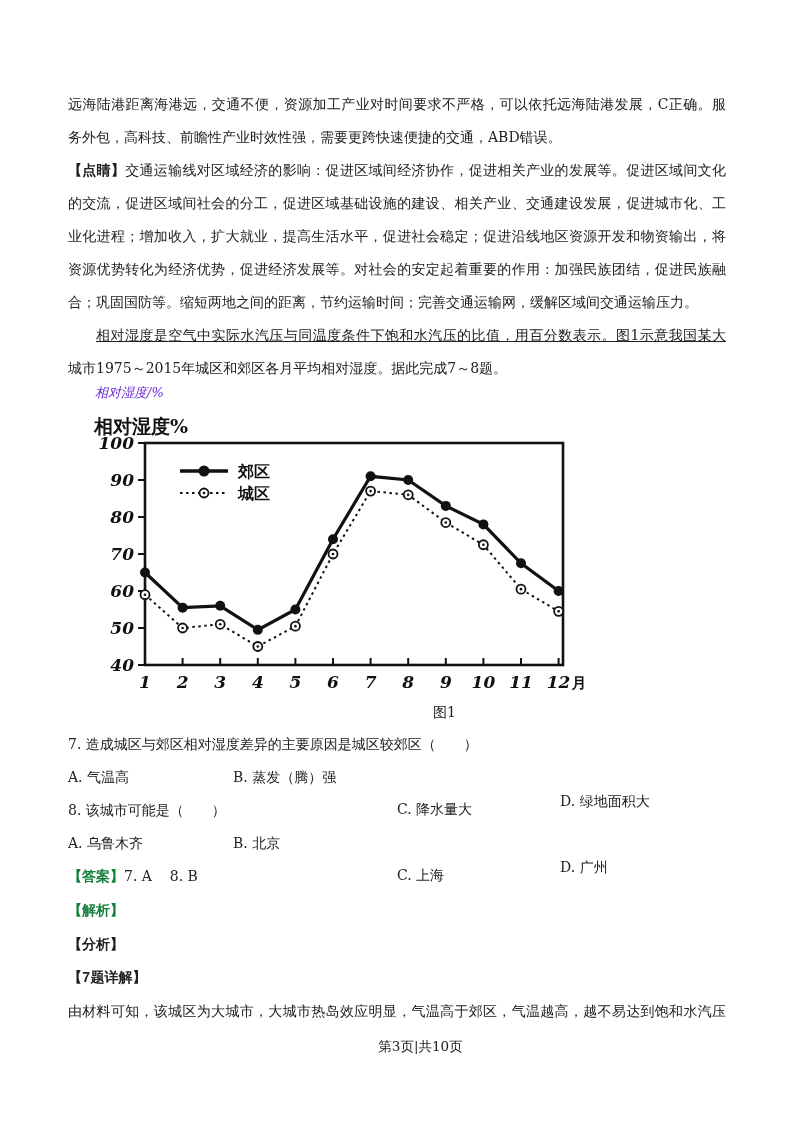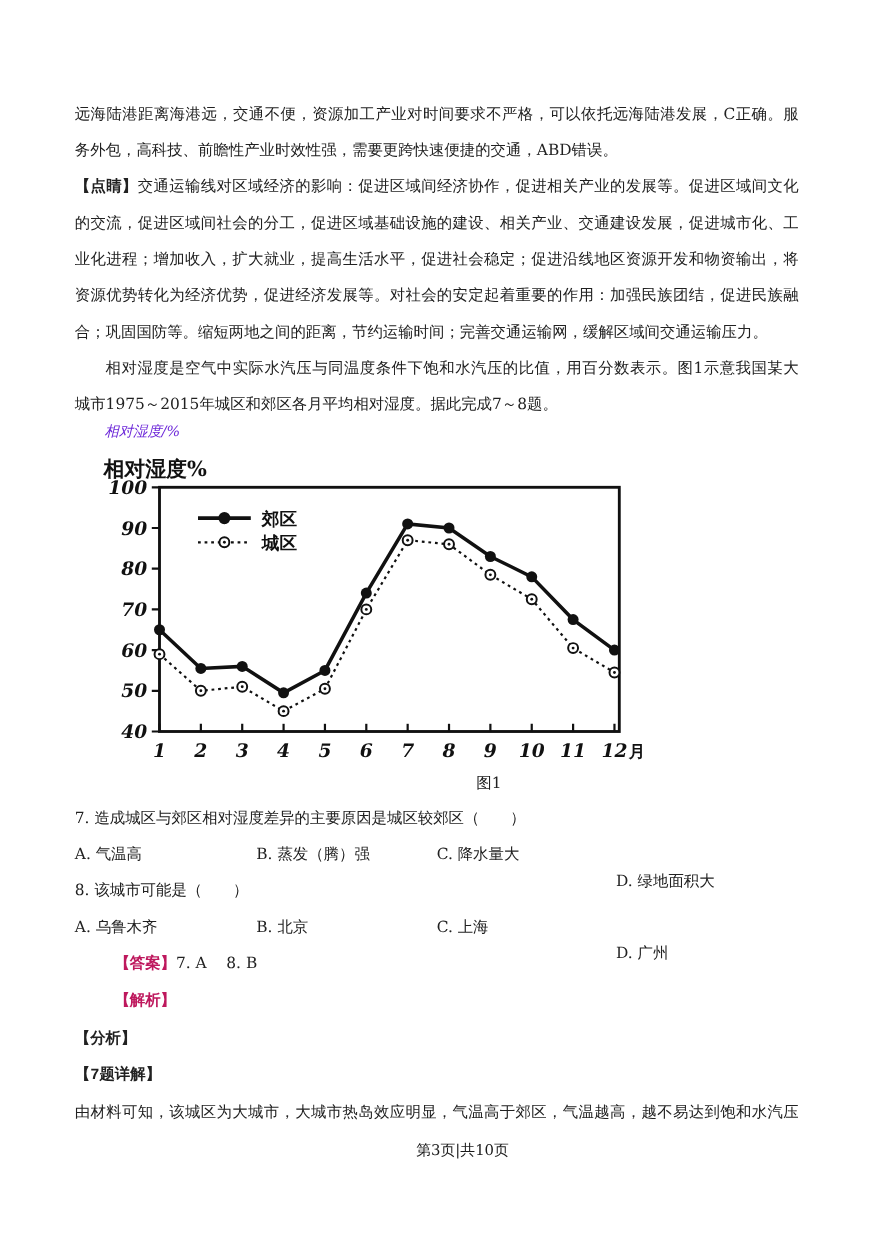--- a/index.html
+++ b/index.html
@@ -4,34 +4,34 @@
 <style>
   html,body{margin:0;padding:0;}
   body{
     width:793px;height:1122px;background:#ffffff;position:relative;
     font-family:"DejaVu Serif","Liberation Serif",serif;color:#212121;overflow:hidden;
   }
   .line{
     position:absolute;left:68px;width:658px;font-size:14px;line-height:33px;
   }
   .fill{text-align:justify;text-align-last:justify;}
-  .indent{text-indent:28px;}
+  .indent{text-indent:28px;text-decoration:underline;}
   .blab{font-weight:bold;font-family:Liberation Mono, monospace;}
-  .blue{color:#be185d;margin-left:36px;}
+  .blue{color:#15803d;}
   .axis-note{
     position:absolute;left:95px;top:384px;font-size:13px;font-style:italic;
     line-height:18px;color:#6d28d9;
   }
   .fig-wrap{position:absolute;left:88px;top:409px;width:520px;height:292px;}
   .fig-caption{
     position:absolute;left:0;top:700px;width:793px;text-align:center;
     font-size:14px;line-height:24px;padding-left:48px;
   }
   .opt{position:absolute;white-space:nowrap;}
-  .opt.o0{left:0;} .opt.o1{left:165px;} .opt.o2{left:329px;} .opt.o3{left:492px;margin-top:24px;}
+  .opt.o0{left:0;} .opt.o1{left:165px;} .opt.o2{left:329px;margin-top:32px;} .opt.o3{left:492px;margin-top:24px;}
   .ans-val{white-space:pre;}
   .footer{
     position:absolute;left:0;top:1030px;width:793px;text-align:center;
     font-size:13.5px;line-height:33px;color:#1a1a1a;margin-left:24px;
   }
   
   .figtitle{font:bold 19px "DejaVu Serif",serif;fill:#111;}
   .ynum,.xnum{font:italic bold 17px "DejaVu Serif",serif;fill:#111;}
   .xsuffix{font:bold 15px "DejaVu Serif",serif;fill:#111;}
   .legtxt{font:bold 16px "DejaVu Serif",serif;fill:#111;}

